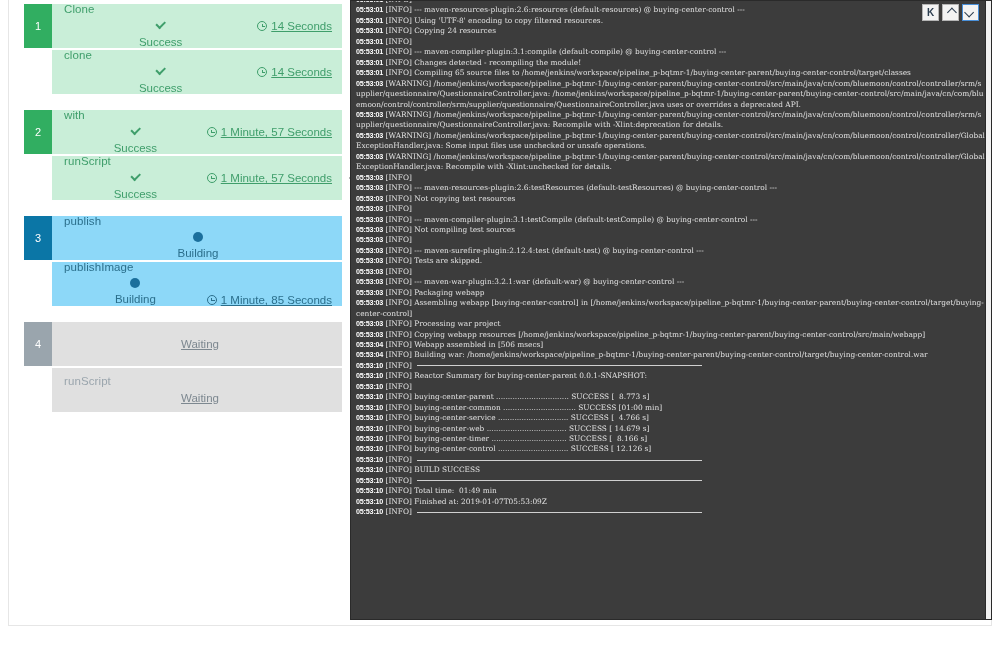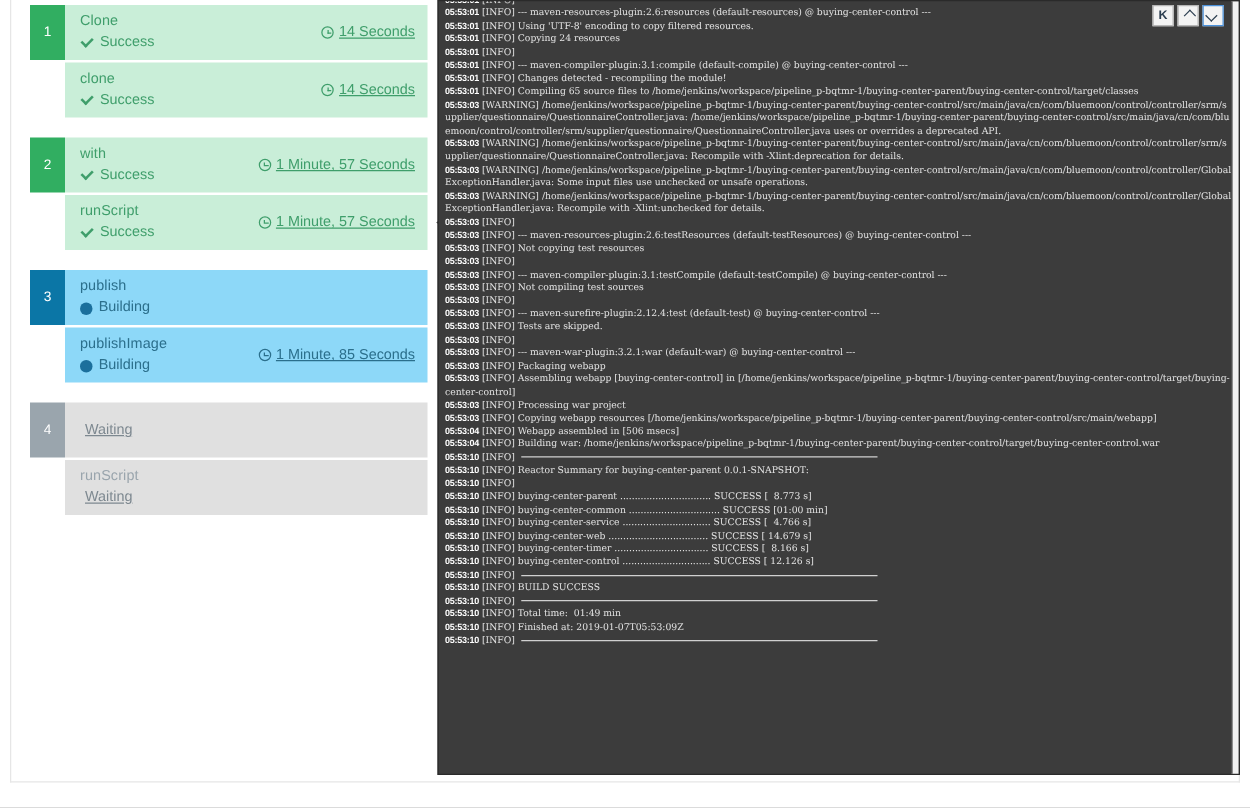--- a/index.html
+++ b/index.html
@@ -84,20 +84,21 @@
     font-size: 11.5px;
     line-height: 13px;
     letter-spacing: .1px;
   }
   .statline {
     display: flex;
     align-items: center;
     gap: 5px;
     font-size: 11.5px;
     line-height: 13px;
+    flex-direction: column;
   }
   .duration {
     display: flex;
     align-items: center;
     gap: 4px;
     font-size: 11.5px;
     white-space: nowrap;
     flex: 0 0 auto;
     text-decoration: underline;
   }
@@ -106,21 +107,21 @@
   .s-success .stage-badge { background: #31ae61; }
   .s-success .stage-body,
   .s-success .step-body { background: #c9eed8; }
   .s-success .title,
   .s-success .statline,
   .s-success .duration { color: #3f9e6b; }
 
   
   .s-run .stage-badge { background: #0b76a6; }
   .s-run .stage-body,
-  .s-run .step-body { background: #8dd8f8; }
+  .s-run .step-body { background: #8dd8f8; align-items: flex-end; }
   .s-run .title,
   .s-run .statline,
   .s-run .duration { color: #2b6f8c; }
 
   
   .s-wait .stage-badge { background: #9aa5ad; }
   .s-wait .stage-body,
   .s-wait .step-body { background: #e0e0e0; }
   .s-wait .title { color: #9aa5ad; }
   .s-wait .statline { color: #7d8890; padding-left: 4px; text-decoration: underline; }

